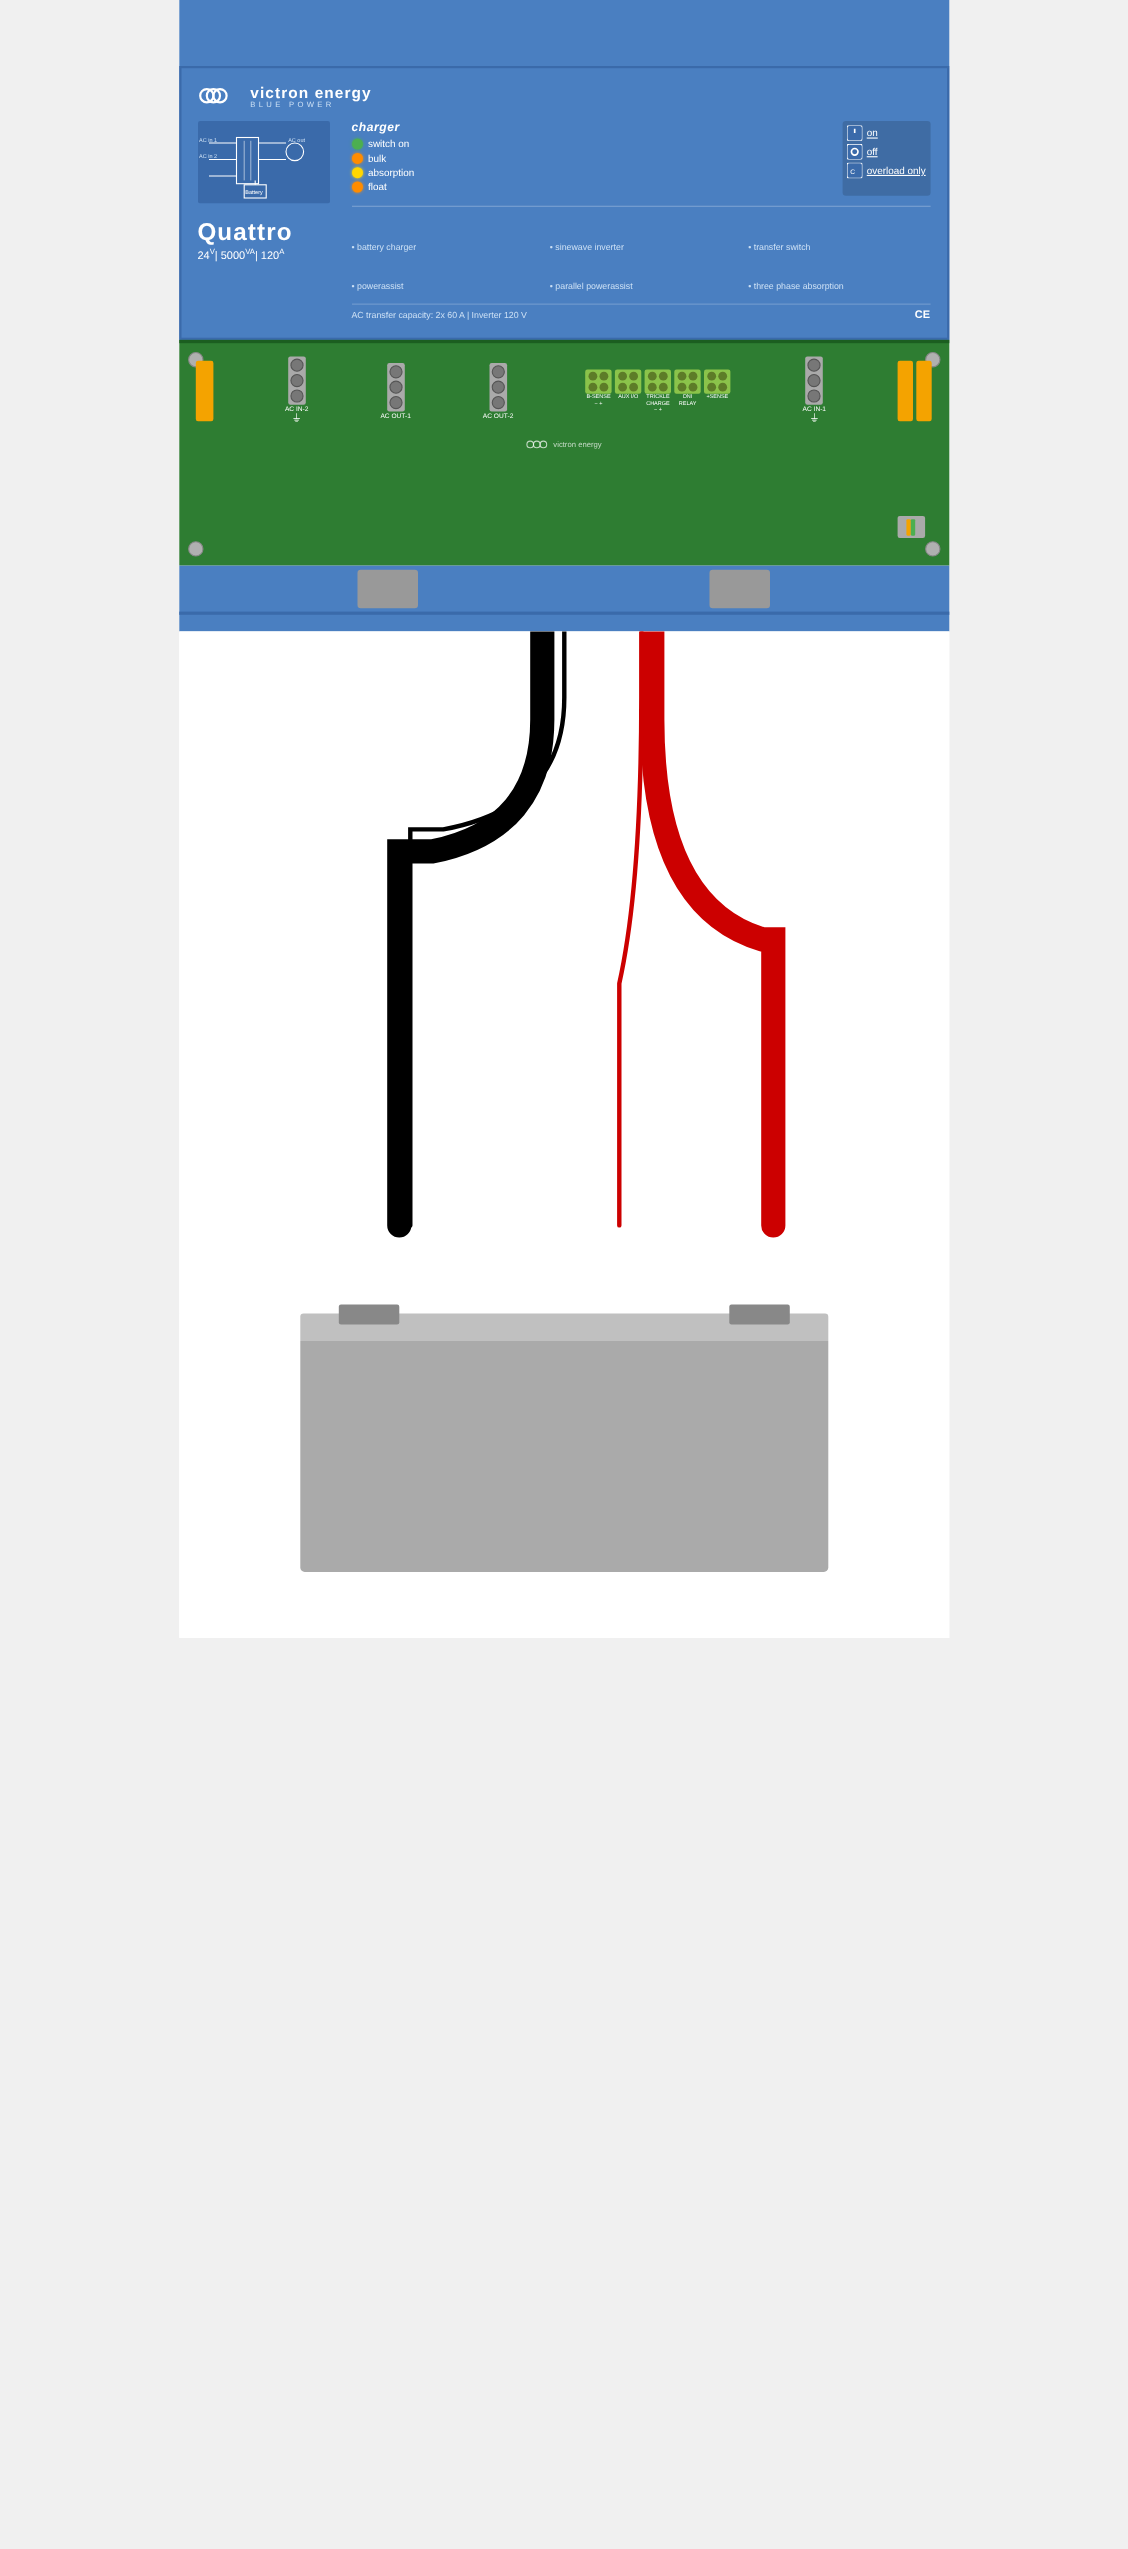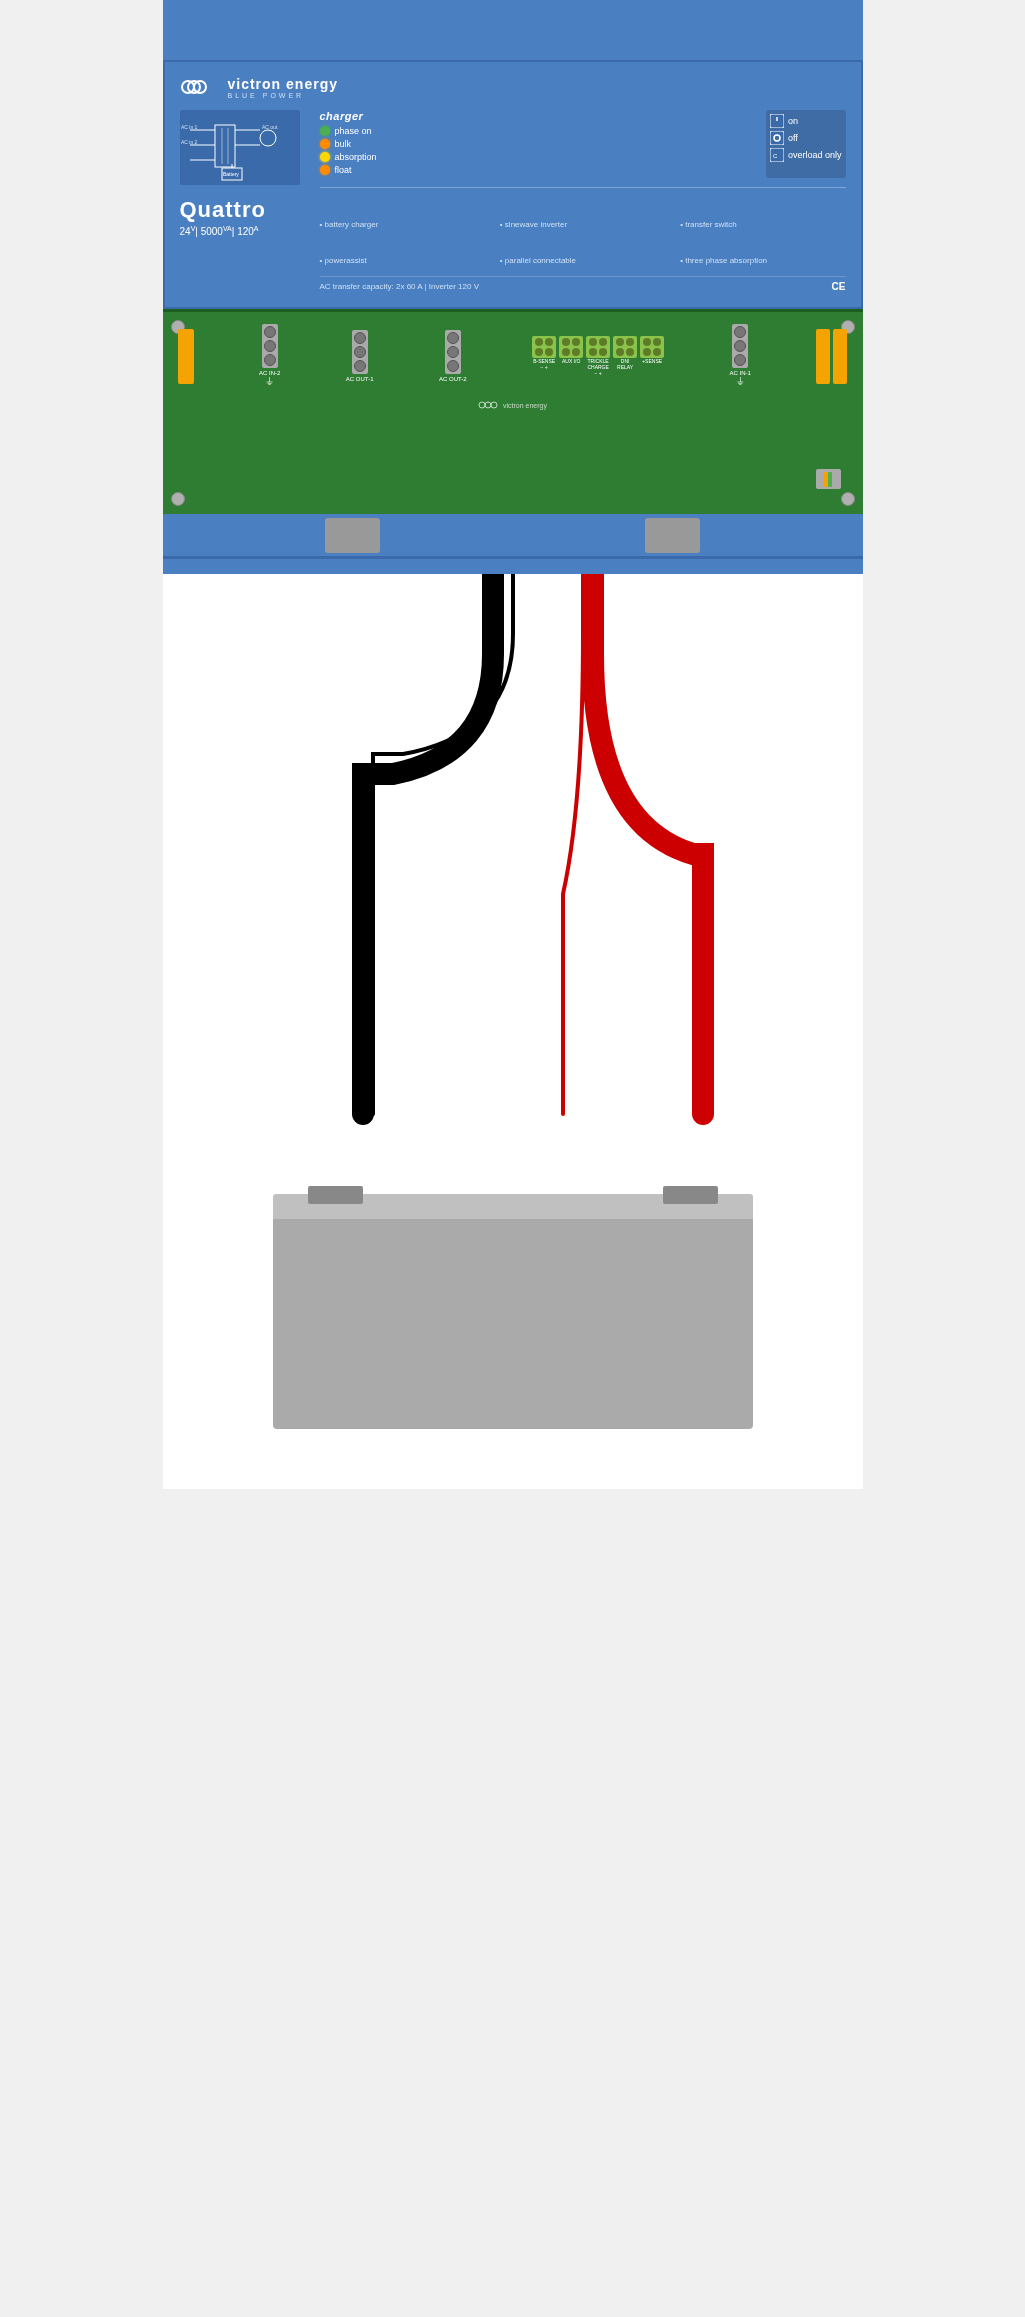--- a/index.html
+++ b/index.html
@@ -148,20 +148,21 @@
     .dot-yellow { background: #ffd700; box-shadow: 0 0 3px #ffd700; }
     .dot-red { background: #e53935; box-shadow: 0 0 3px #e53935; }
 
     .indicator-label {
       color: white;
       font-size: 9px;
     }
     .switch-label {
       color: white;
       font-size: 9px;
+      text-decoration: underline;
     }
 
     
     .features-row {
       display: flex;
       gap: 15px;
       margin-top: 5px;
       padding-top: 5px;
       border-top: 1px solid rgba(255,255,255,0.3);
     }
@@ -309,21 +310,21 @@
       </div>
 
       <div class="indicators-panel">
 
         <div class="indicators-row">
 
           <div class="indicator-group">
             <div class="indicator-group-title">charger</div>
             <div class="indicator-item">
               <div class="indicator-dot dot-green"></div>
-              <span class="indicator-label">phase on</span>
+              <span class="indicator-label">switch on</span>
             </div>
             <div class="indicator-item">
               <div class="indicator-dot dot-orange"></div>
               <span class="indicator-label">bulk</span>
             </div>
             <div class="indicator-item">
               <div class="indicator-dot dot-yellow"></div>
               <span class="indicator-label">absorption</span>
             </div>
             <div class="indicator-item">
@@ -359,21 +360,21 @@
 
         </div>
 
         <div class="features-row">
           <div class="feature-col">
             <div class="feature-item">battery charger</div>
             <div class="feature-item">powerassist</div>
           </div>
           <div class="feature-col">
             <div class="feature-item">sinewave inverter</div>
-            <div class="feature-item">parallel connectable</div>
+            <div class="feature-item">parallel powerassist</div>
           </div>
           <div class="feature-col">
             <div class="feature-item">transfer switch</div>
             <div class="feature-item">three phase absorption</div>
           </div>
         </div>
 
         <div class="capacity-line">
           <span>AC transfer capacity: 2x 60 A  |  Inverter 120 V</span>
           <span class="ce-badge">CE</span>

